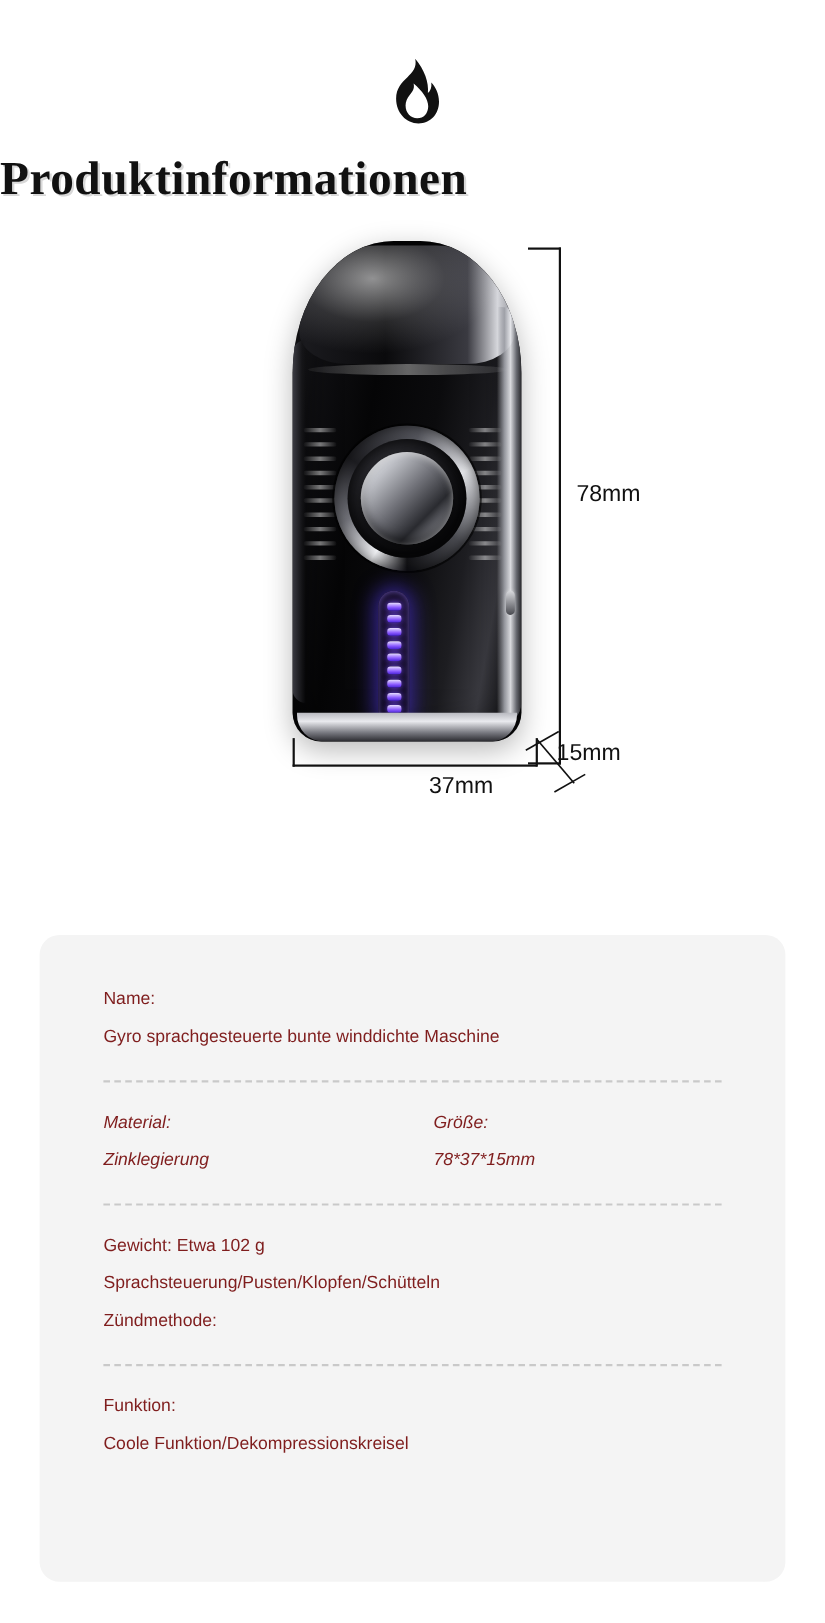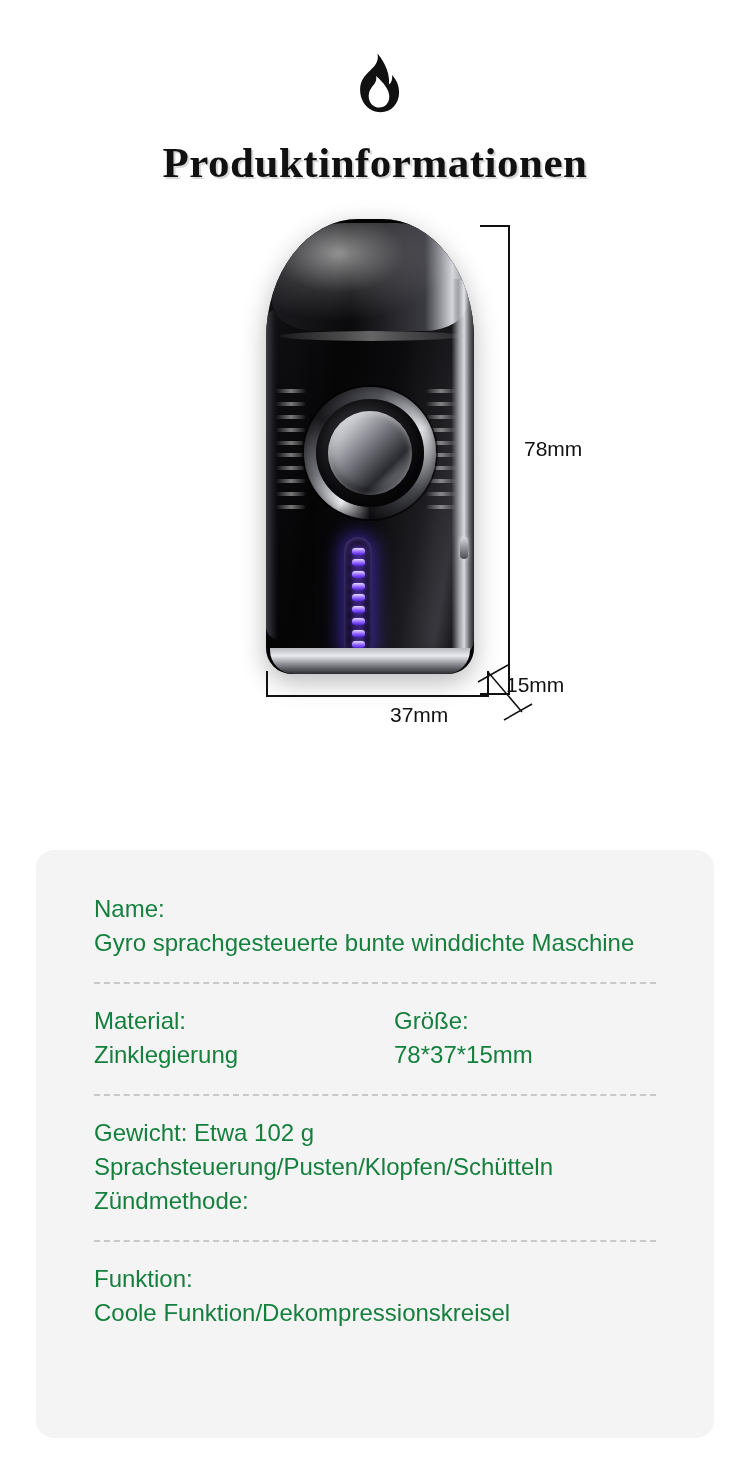--- a/index.html
+++ b/index.html
@@ -19,21 +19,20 @@
   .page {
     width: 750px;
     height: 1475px;
     position: relative;
     background: #ffffff;
   }
 
   
   .header {
     padding-top: 52px;
-    text-align: center;
   }
   .flame-icon {
     width: 56px;
     height: 64px;
     margin: 0 auto;
     display: block;
   }
   .page-title {
     margin-top: 22px;
     font-size: 43px;
@@ -251,26 +250,27 @@
     height: 588px;
     background: #f4f4f4;
     border-radius: 18px;
     box-sizing: border-box;
     padding: 42px 58px 0 58px;
   }
   .spec-row {
     position: relative;
   }
   .spec-text {
-    font-size: 24px;
+    font-size: 16px;
     line-height: 34px;
-    color: #15803d;
+    color: #7f1d1d;
   }
   .spec-cols {
     display: flex;
+    font-style: italic;
   }
   .spec-col-left { width: 300px; }
   .spec-col-right { flex: 1; }
   .divider {
     border-top: 2px dashed #c9c9c9;
     margin: 22px 0 20px 0;
   }
 </style>
 </head>
 <body>

